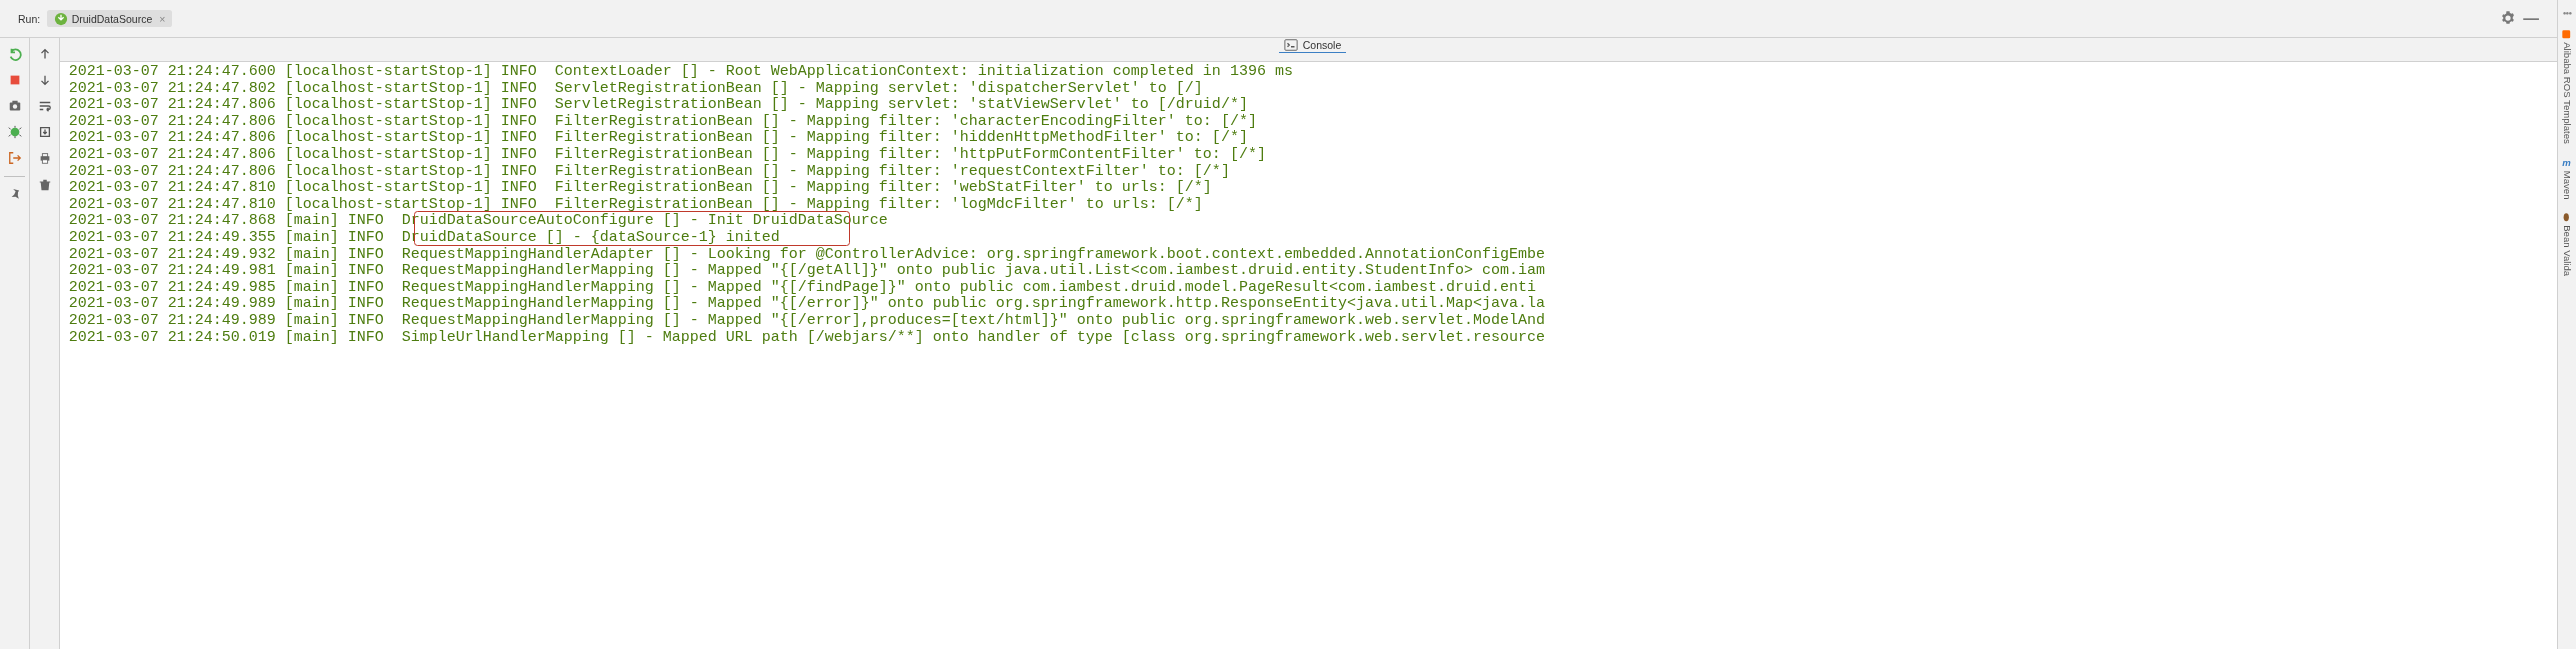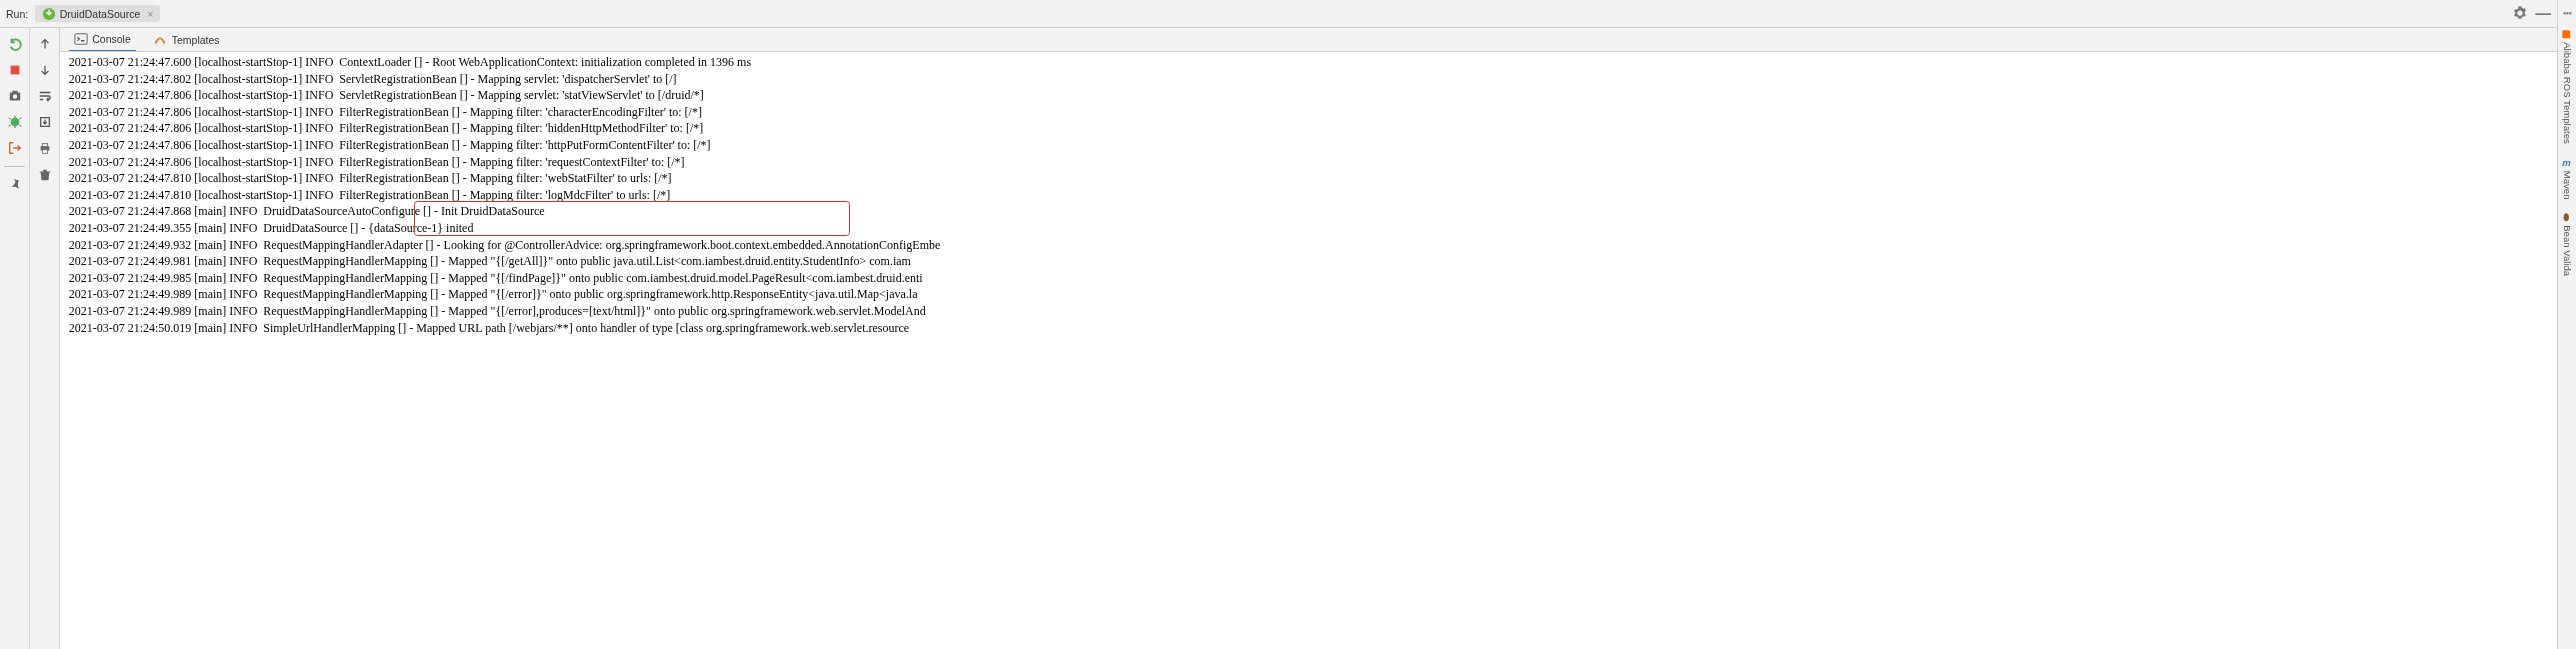--- a/index.html
+++ b/index.html
@@ -24,22 +24,22 @@
       border-left: 0.9px solid #d0d0d0;
       display: flex;
       flex-direction: column;
       align-items: center;
       gap: 13px;
       padding-top: 8.7px;
     }
     .header {
       display: flex;
       align-items: center;
-      height: 28px;
-      padding: 0 6px;
+      height: 38px;
+      padding: 0 18px;
       background: #f2f2f2;
       border-bottom: 0.9px solid #d0d0d0;
     }
     .header .run-label { color: #333; margin-right: 7px; }
     .run-config {
       display: flex;
       align-items: center;
       background: #dedede;
       padding: 1.7px 7px;
       border-radius: 2.6px;
@@ -86,20 +86,21 @@
       min-width: 0;
     }
     .tabs {
       display: flex;
       align-items: center;
       height: 24.4px;
       background: #f2f2f2;
       border-bottom: 0.9px solid #d0d0d0;
       gap: 12.2px;
       padding-left: 8.7px;
+      flex-direction: column;
     }
     .tab {
       display: flex;
       align-items: center;
       gap: 4.4px;
       height: 100%;
       padding: 0 5.2px;
       cursor: pointer;
     }
     .tab.active {
@@ -107,24 +108,24 @@
     }
     .console {
       flex: 1;
       background: #fff;
       overflow: auto;
       padding: 1.7px 5.2px 1.7px 1.7px;
       position: relative;
     }
     .console pre {
       white-space: pre;
-      font-family: Liberation Serif, serif;
-      font-size: 12px;
+      font-family: Liberation Mono, monospace;
+      font-size: 15px;
       line-height: 16.6px;
-      color: #000000;
+      color: #4d7c0f;
     }
     .line { display: block; padding-left: 7px; }
     .highlight-box {
       position: absolute;
       border: 1.7px solid #c0392b;
       border-radius: 3.5px;
       pointer-events: none;
     }
     .vertical-text {
       writing-mode: vertical-rl;

